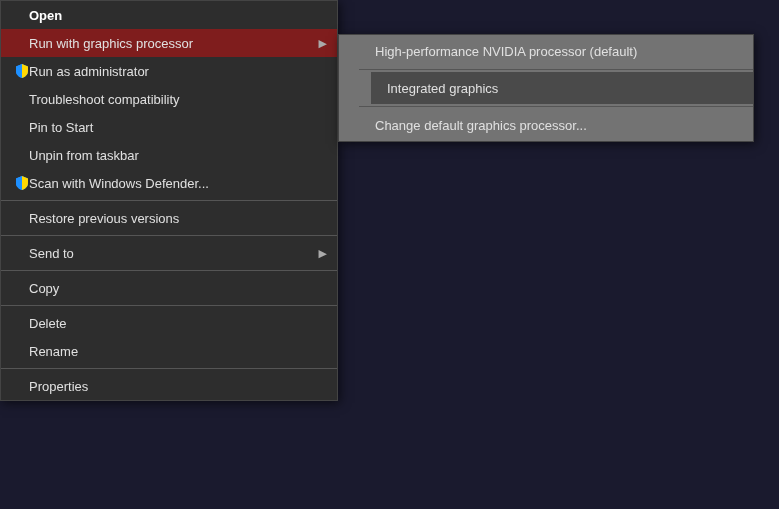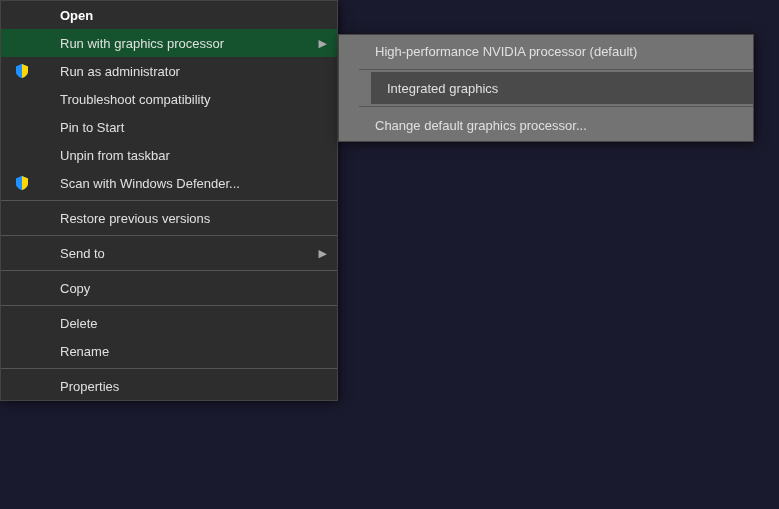--- a/index.html
+++ b/index.html
@@ -21,29 +21,29 @@
       background: #2d2d2d;
       color: #e0e0e0;
       box-shadow: 2px 2px 10px rgba(0,0,0,0.6);
       border: 1px solid #444;
       z-index: 10;
     }
 
     .menu-item {
       display: flex;
       align-items: center;
-      padding: 6px 16px 6px 59px;
+      padding: 6px 16px 6px 28px;
       cursor: pointer;
       position: relative;
       min-height: 28px;
       white-space: nowrap;
     }
 
     .menu-item.active-submenu {
-      background: #14532d;
+      background: #7f1d1d;
     }
 
     .menu-item .icon-area {
       position: absolute;
       left: 10px;
       width: 22px;
       display: flex;
       align-items: center;
       justify-content: center;
     }

